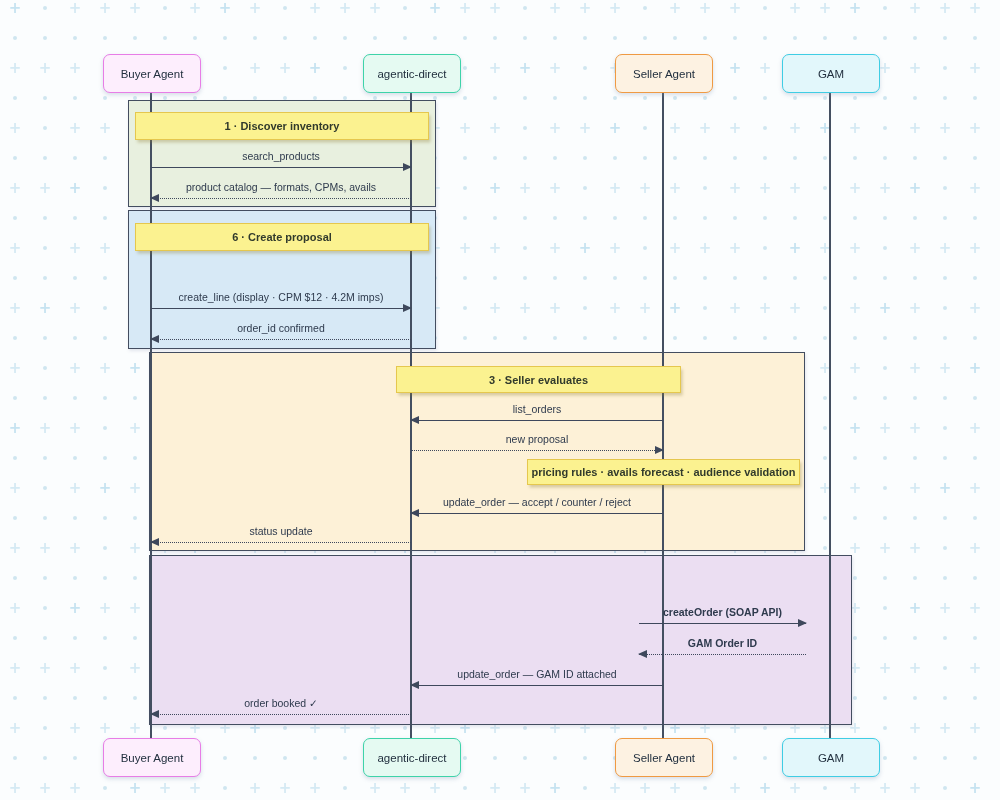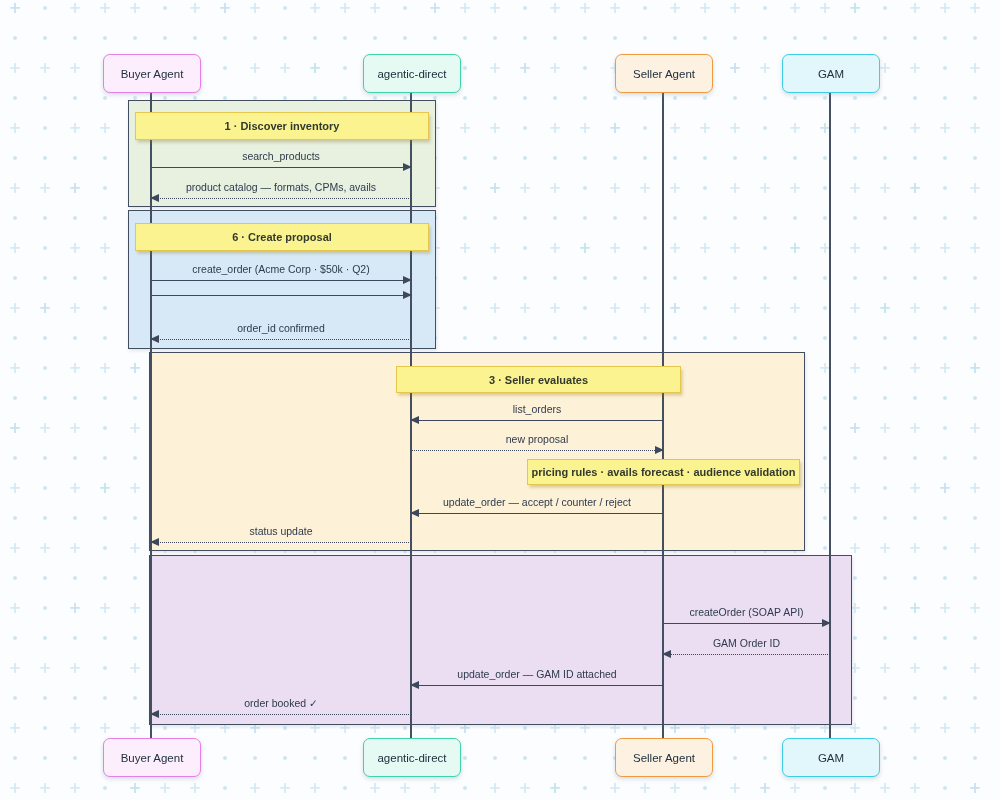--- a/index.html
+++ b/index.html
@@ -46,21 +46,21 @@
   .row-top{top:54px;}
   .row-bottom{top:738px;}
   .x-buyer{left:103px;}
   .x-agentic{left:363px;}
   .x-seller{left:615px;}
   .x-gam{left:782px;}
 
   .msg{position:absolute;z-index:3;height:22px;}
   .span-a{left:151px;width:260px;}
   .span-b{left:411px;width:252px;}
-  .span-c{left:663px;width:167px;}
+  .span-c{left:639px;width:167px;font-weight:bold;}
   .mtext{
     height:13px;font-size:10.5px;color:#2e3a4d;text-align:center;white-space:nowrap;line-height:13px;
   }
   .mline{position:relative;margin-top:4px;border-top:1.6px solid #3e485c;}
   .mline.dotted{border-top:1.8px dotted #3e485c;}
   .head{position:absolute;top:-5.5px;width:0;height:0;border-top:4.5px solid transparent;border-bottom:4.5px solid transparent;}
   .head.right{right:-1px;border-left:9px solid #3e485c;}
   .head.left{left:-1px;border-right:9px solid #3e485c;}
 </style>
 </head>
@@ -991,27 +991,22 @@
         <i class="head right"></i>
       </div>
   </div>
   <div class="msg span-a" style="top:181px;">
     <div class="mtext">product catalog — formats, CPMs, avails</div>
     <div class="mline dotted">
         <i class="head left"></i>
       </div>
   </div>
 
-  <div class="msg span-a" style="top:263px;">
-    <div class="mtext">create_order (Acme Corp · $50k · Q2)</div>
-    <div class="mline solid">
-        <i class="head right"></i>
-      </div>
-  </div>
   <div class="msg span-a" style="top:291px;">
+    <div class="mtext">create_line (display · CPM $12 · 4.2M imps)</div>
     <div class="mline solid">
         <i class="head right"></i>
       </div>
   </div>
   <div class="msg span-a" style="top:322px;">
     <div class="mtext">order_id confirmed</div>
     <div class="mline dotted">
         <i class="head left"></i>
       </div>
   </div>

